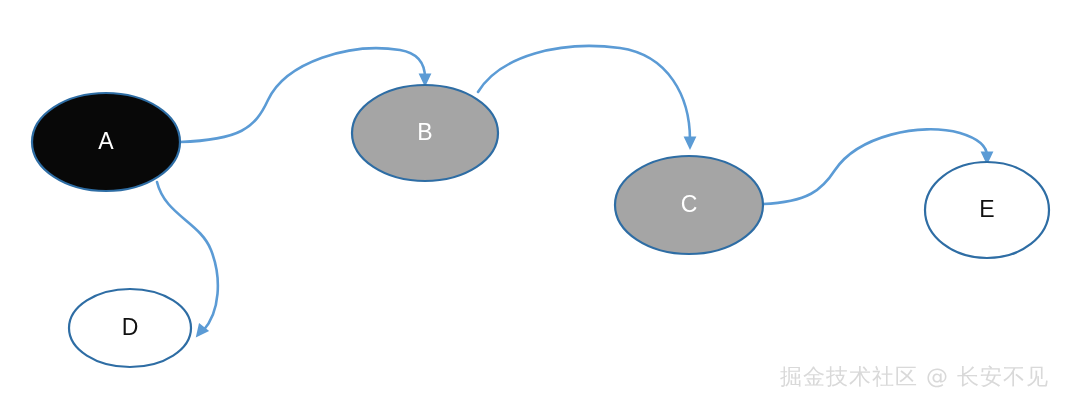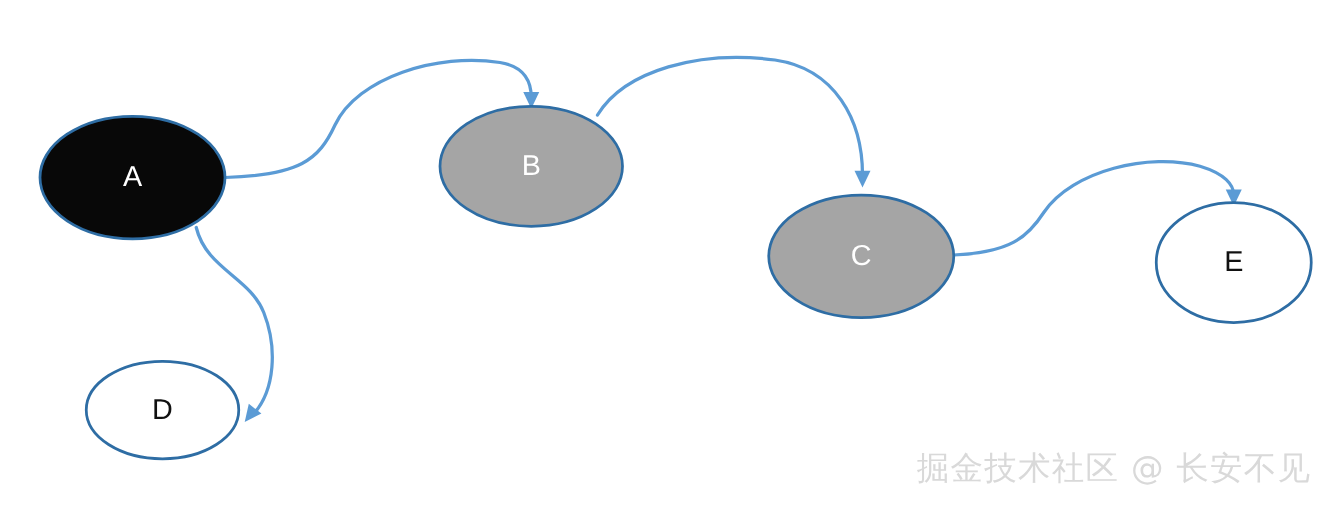--- a/index.html
+++ b/index.html
@@ -35,21 +35,21 @@
   .edge-path {
     fill: none;
     stroke-linecap: round;
     stroke-linejoin: round;
   }
   .watermark-text {
     position: absolute;
     right: 18px;
     bottom: 16px;
     font-family: "DejaVu Sans", sans-serif;
-    font-size: 26px;
+    font-size: 22px;
     letter-spacing: 1px;
     color: #d9d9d9;
     white-space: nowrap;
     user-select: none;
   }
 </style>
 </head>
 <body>
 
 <div id="canvas">

